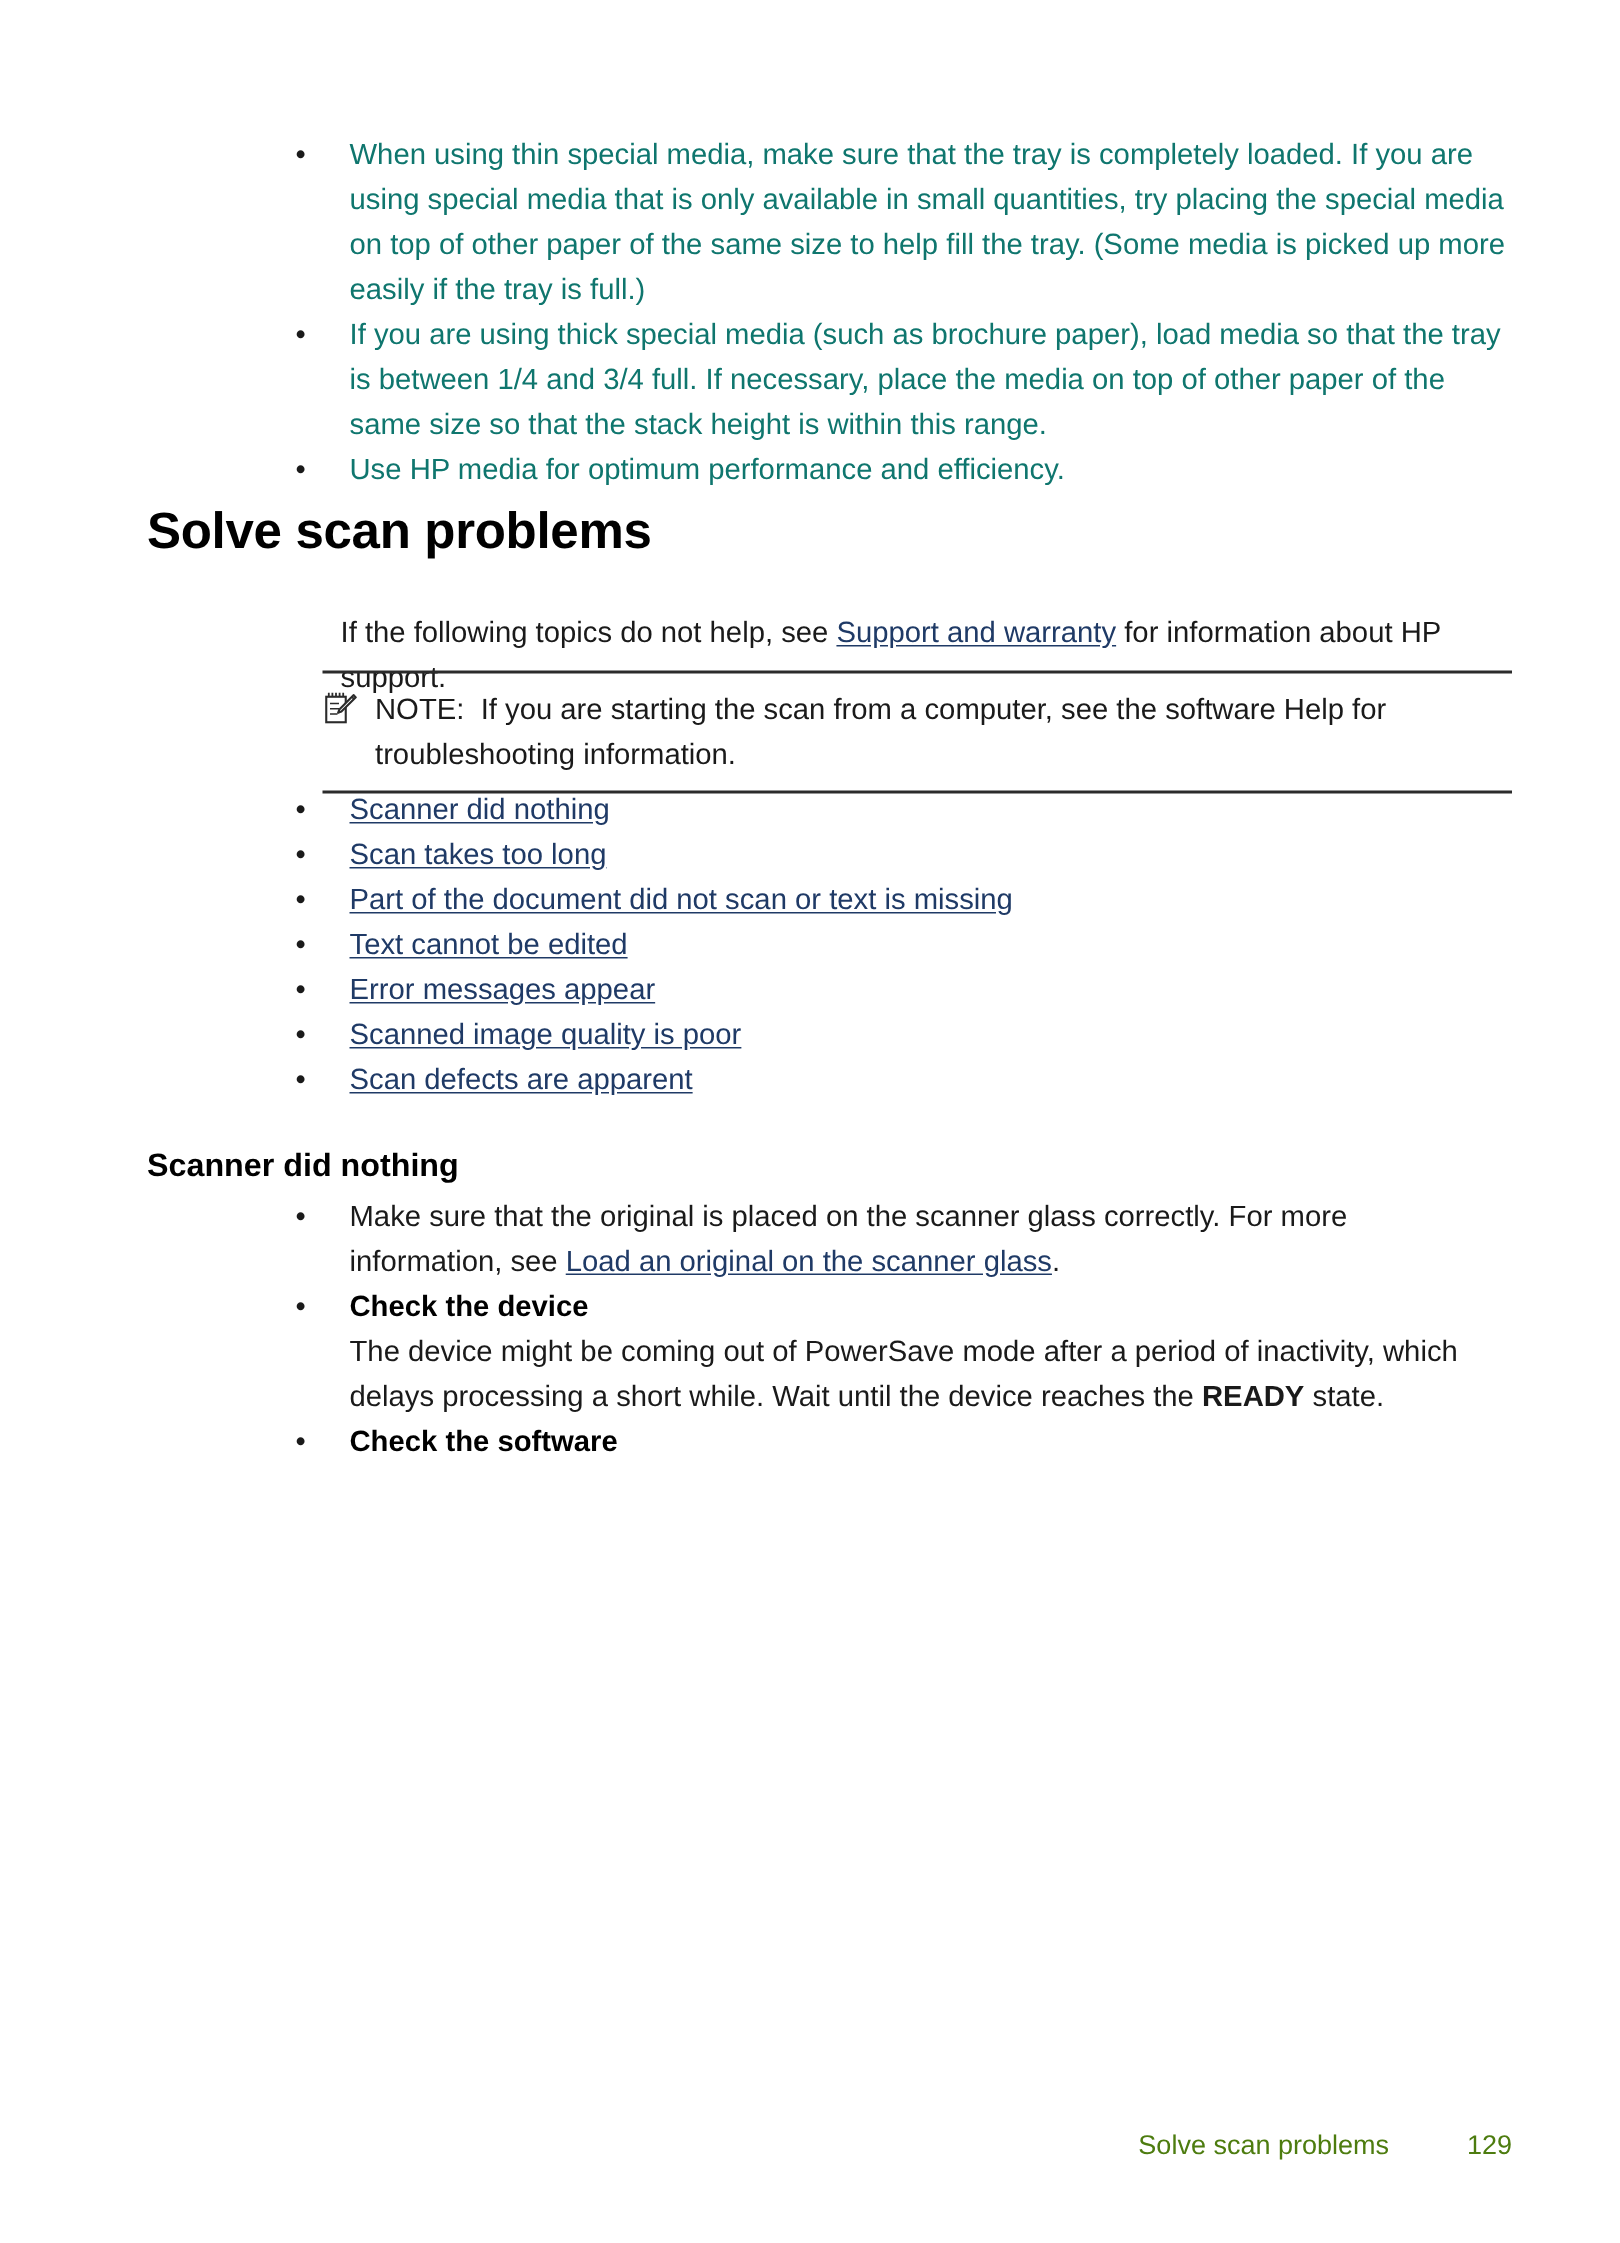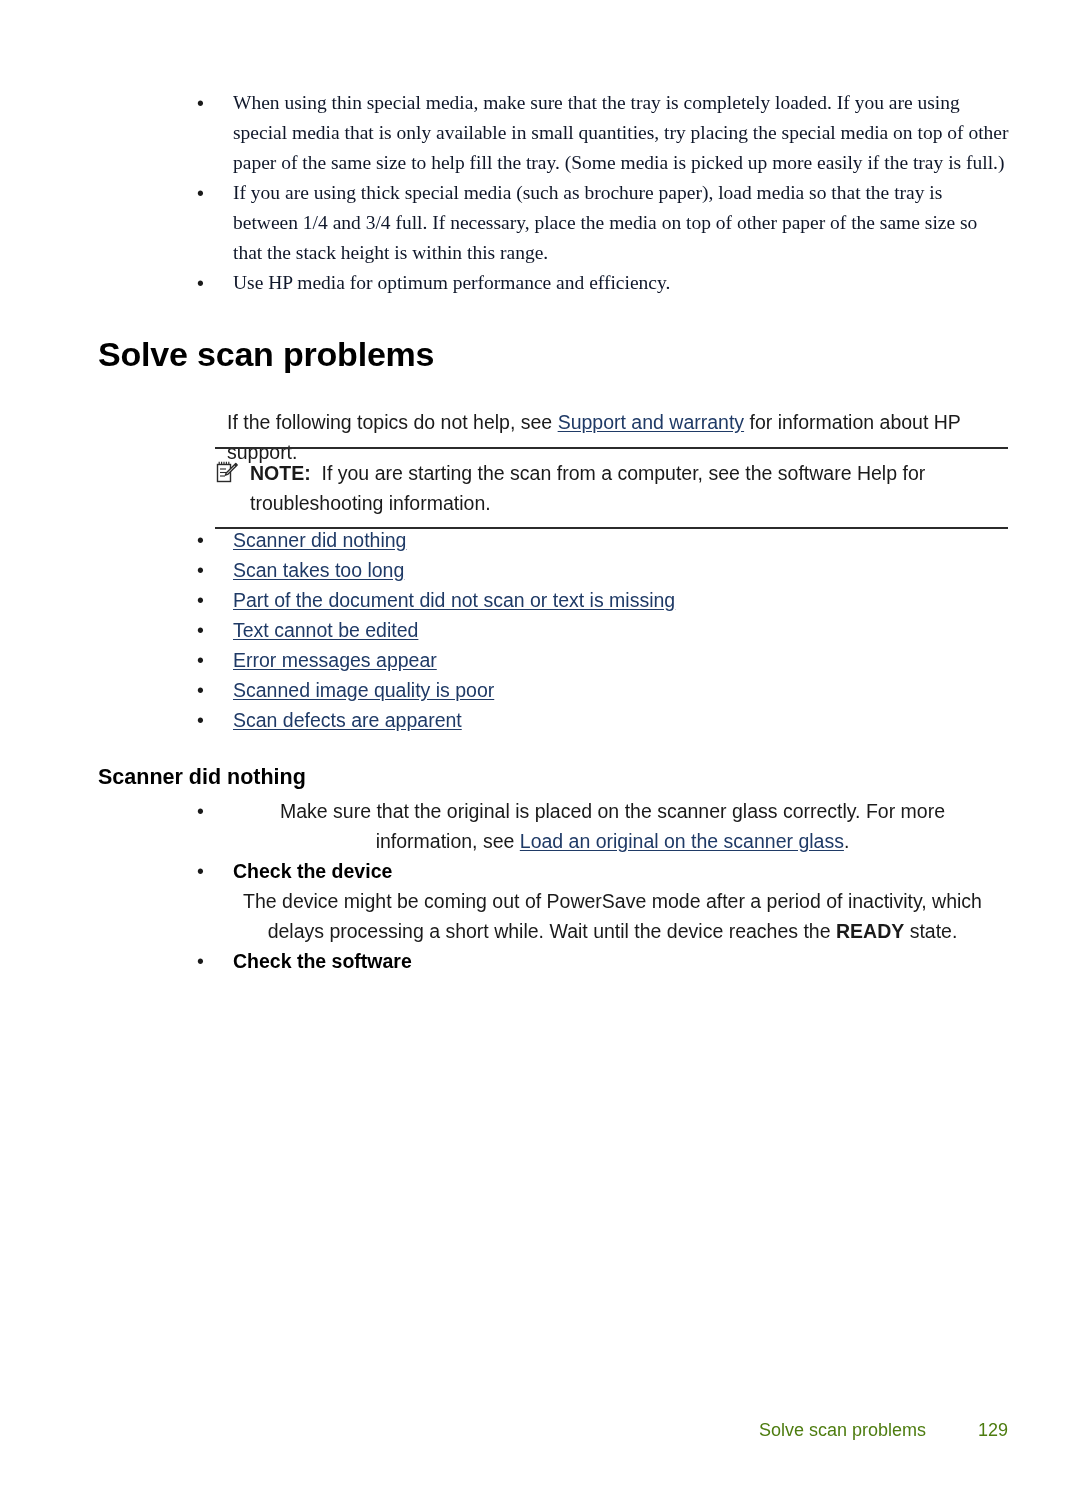--- a/index.html
+++ b/index.html
@@ -43,23 +43,22 @@
     left: 0px;
     top: 0px;
     width: 10px;
     font-size: 19.5px;
     line-height: 30px;
     color: #1a1a1a;
   }
   .bullet-text {
     font-size: 19.5px;
     line-height: 30px;
-    color: #0f172a;
+    color: #0f766e;
     display: block;
-    font-family: Liberation Serif, serif;
   }
 
   
   .h1 {
     position: absolute;
     left: 98px;
     top: 334px;
     font-size: 34px;
     line-height: 40px;
     font-weight: bold;
@@ -107,21 +106,21 @@
     top: 2px;
     width: 24px;
     height: 24px;
   }
   .note-text {
     font-size: 19.5px;
     line-height: 30px;
     color: #1a1a1a;
   }
   .note-label {
-    font-weight: bold;
+    font-weight: normal;
   }
 
   
   .link-list {
     position: absolute;
     left: 197px;
     top: 525px;
     width: 812px;
     margin: 0;
     padding: 0;
@@ -184,21 +183,20 @@
     line-height: 30px;
     font-weight: bold;
     color: #000000;
     display: block;
   }
   .check-body {
     font-size: 19.5px;
     line-height: 30px;
     color: #1a1a1a;
     display: block;
-    text-align: center;
   }
 
   b.strong { font-weight: bold; }
 
   
   .footer {
     position: absolute;
     left: 98px;
     top: 1418px;
     width: 910px;

